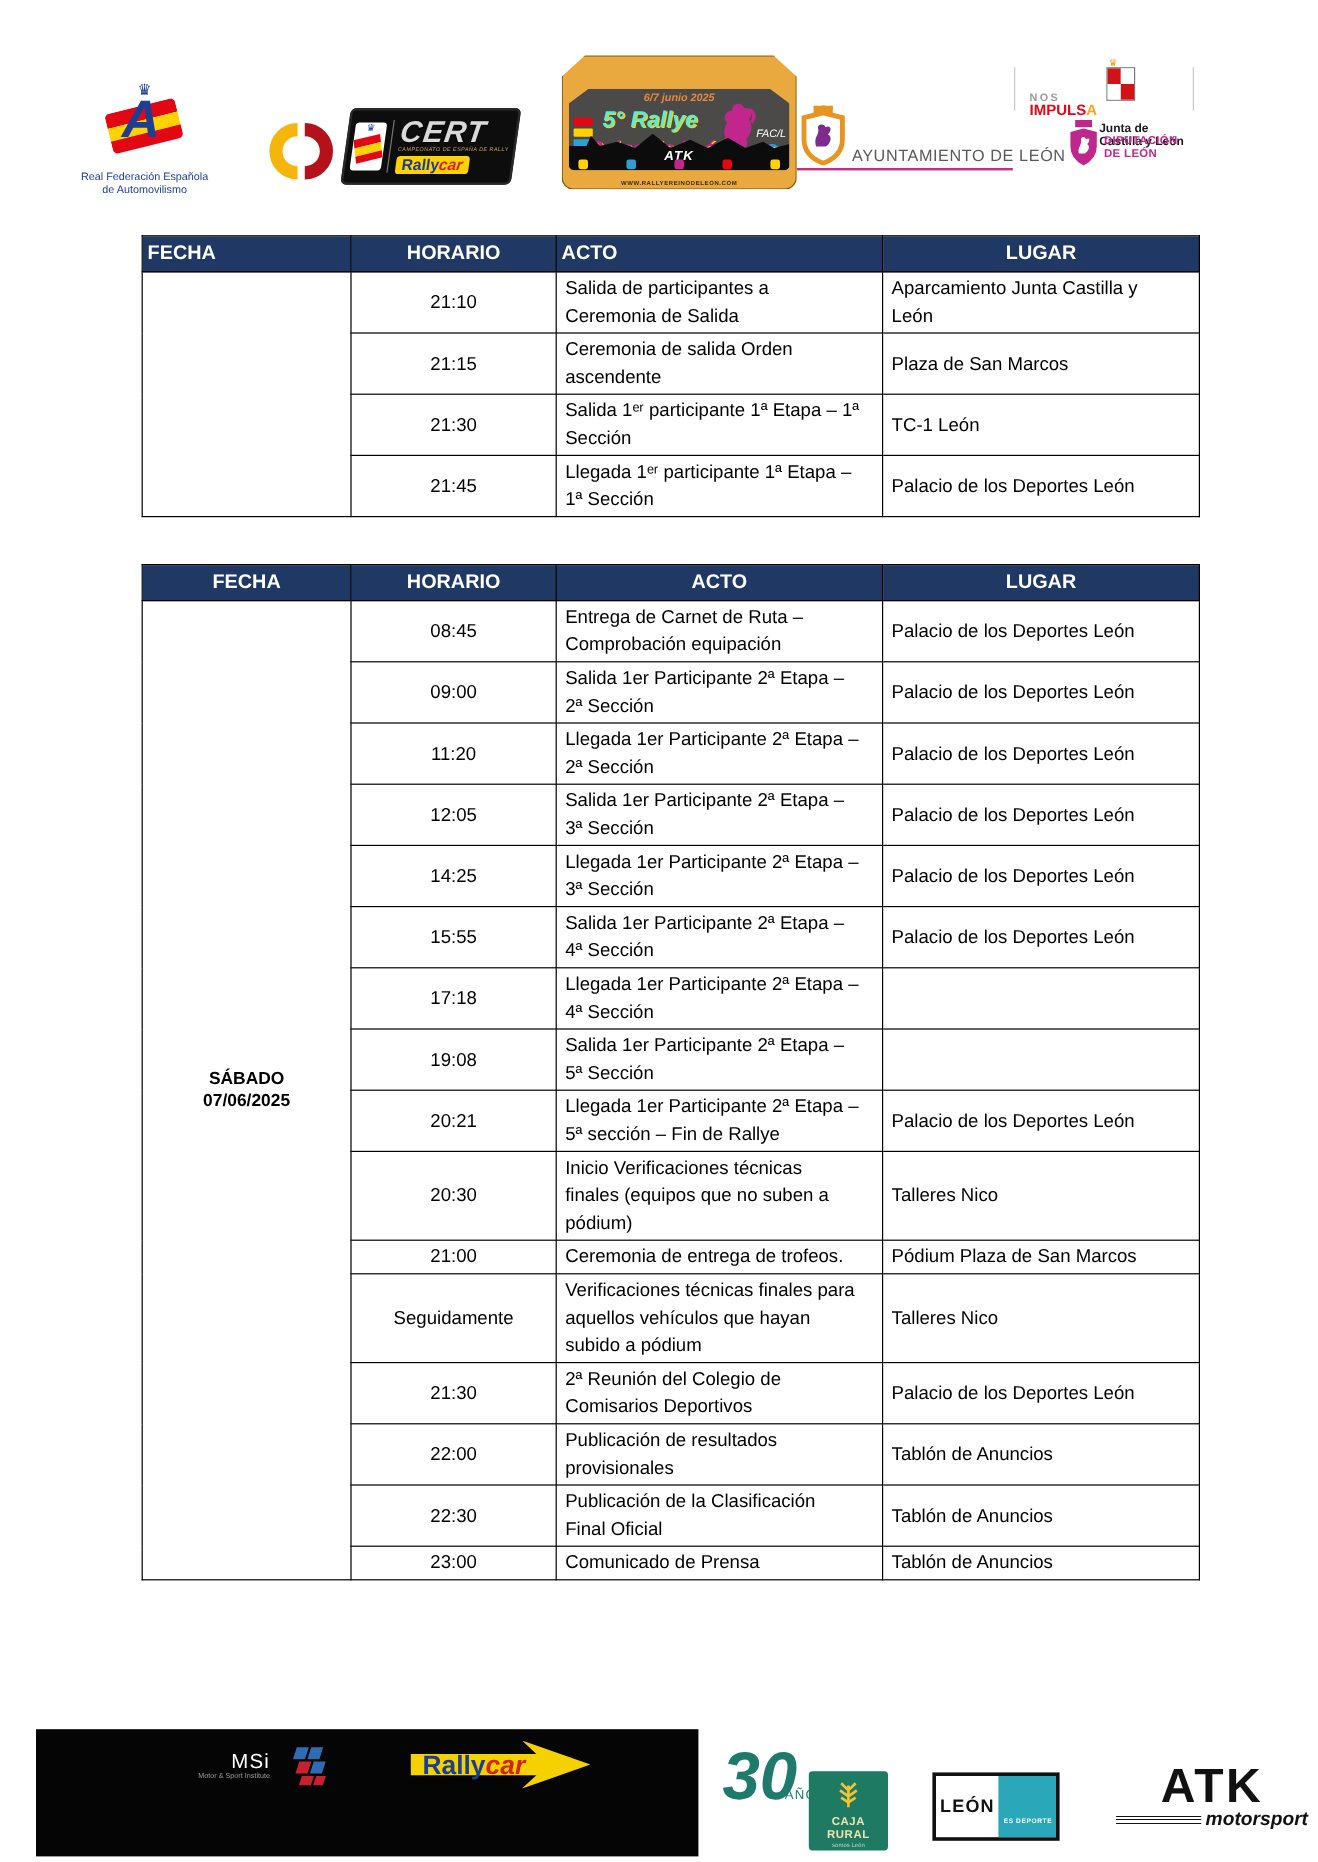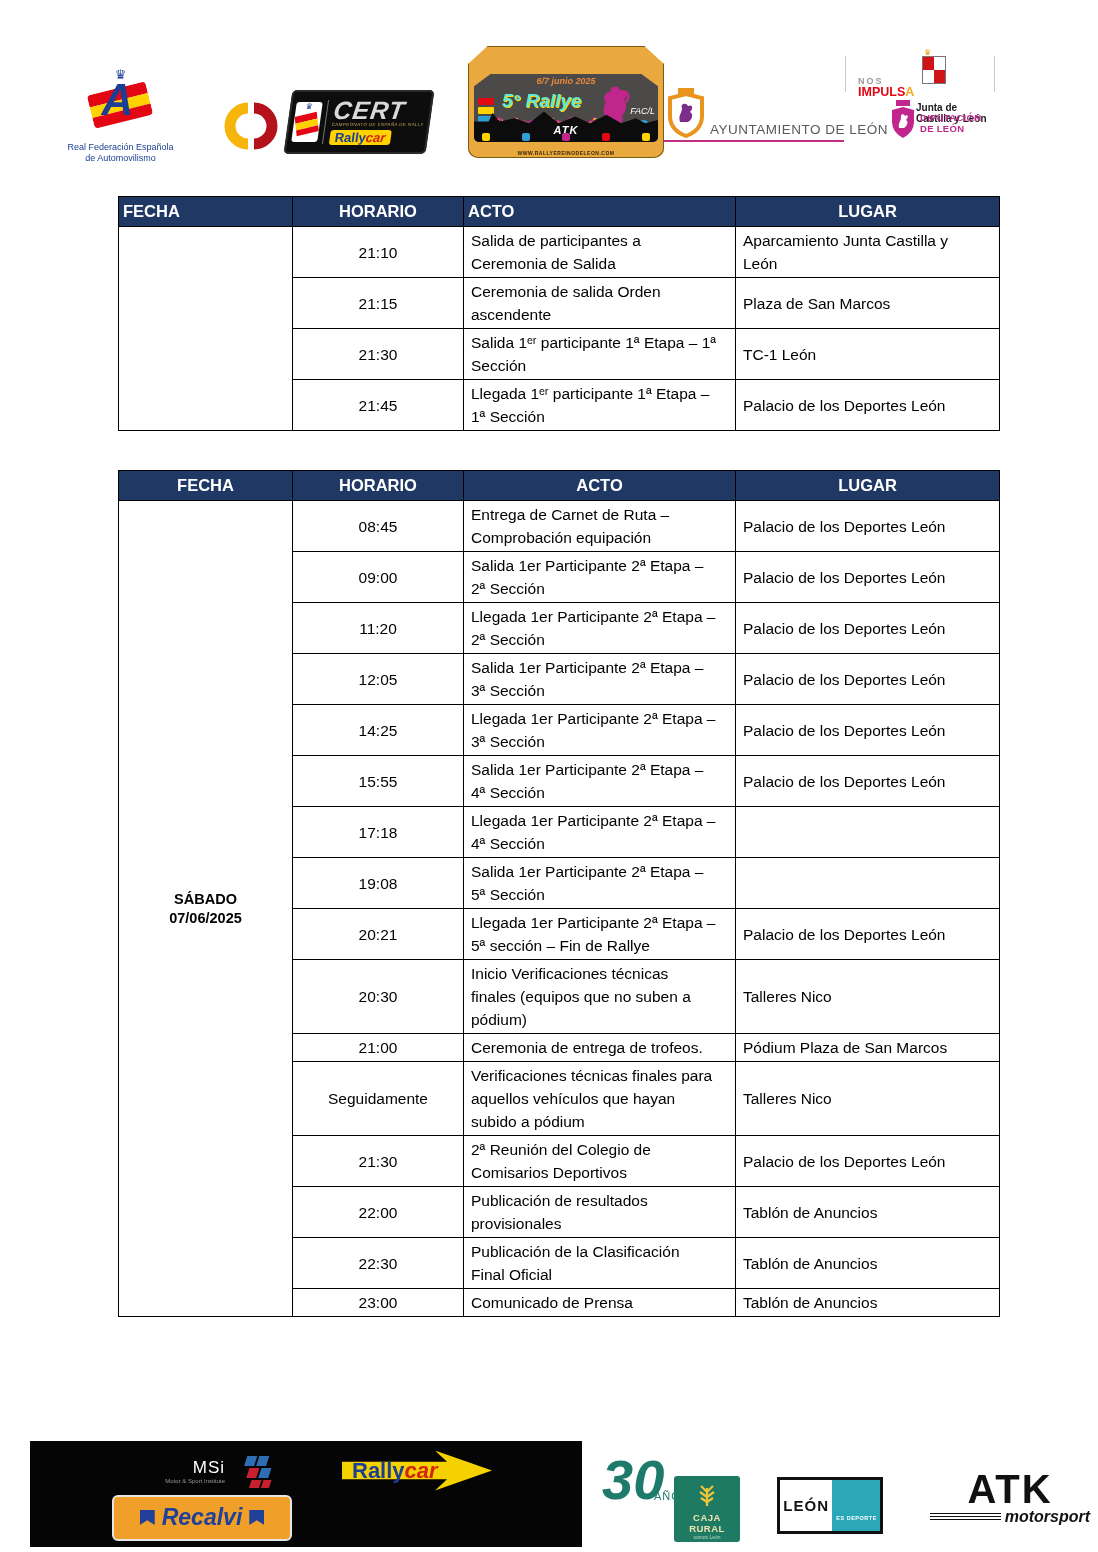--- a/index.html
+++ b/index.html
@@ -418,25 +418,20 @@
           <rect x="32" y="14" width="10" height="10" fill="#2e6db4"></rect>
         <rect x="26" y="26" width="10" height="8" fill="#c8202f"></rect>
           <rect x="38" y="26" width="8" height="8" fill="#c8202f"></rect>
       </g>
     </svg>
   </div>
   <div class="rallyc">
     <div class="arrow"></div>
     <div class="txt"><span class="r1">Rally</span><span class="r2">car</span></div>
   </div>
-  <div class="recal">
-    <span class="flag"></span>
-    <span class="word">Recalvi</span>
-    <span class="flag"></span>
-  </div>
 </div>
 
 <div class="abs caja">
   <div class="n30">30</div>
   <div class="anos">AÑOS</div>
   <div class="box">
     <svg class="wheat" width="26" height="26" viewBox="0 0 26 26">
       <path d="M13 24 V6" stroke="#f2c center" stroke-width="0"></path>
       <path d="M13 24 V6 M13 10 L7 4 M13 10 L19 4 M13 15 L6 10 M13 15 L20 10 M13 20 L7 16 M13 20 L19 16" stroke="#f0c437" stroke-width="2.2" fill="none"></path>
     </svg>

